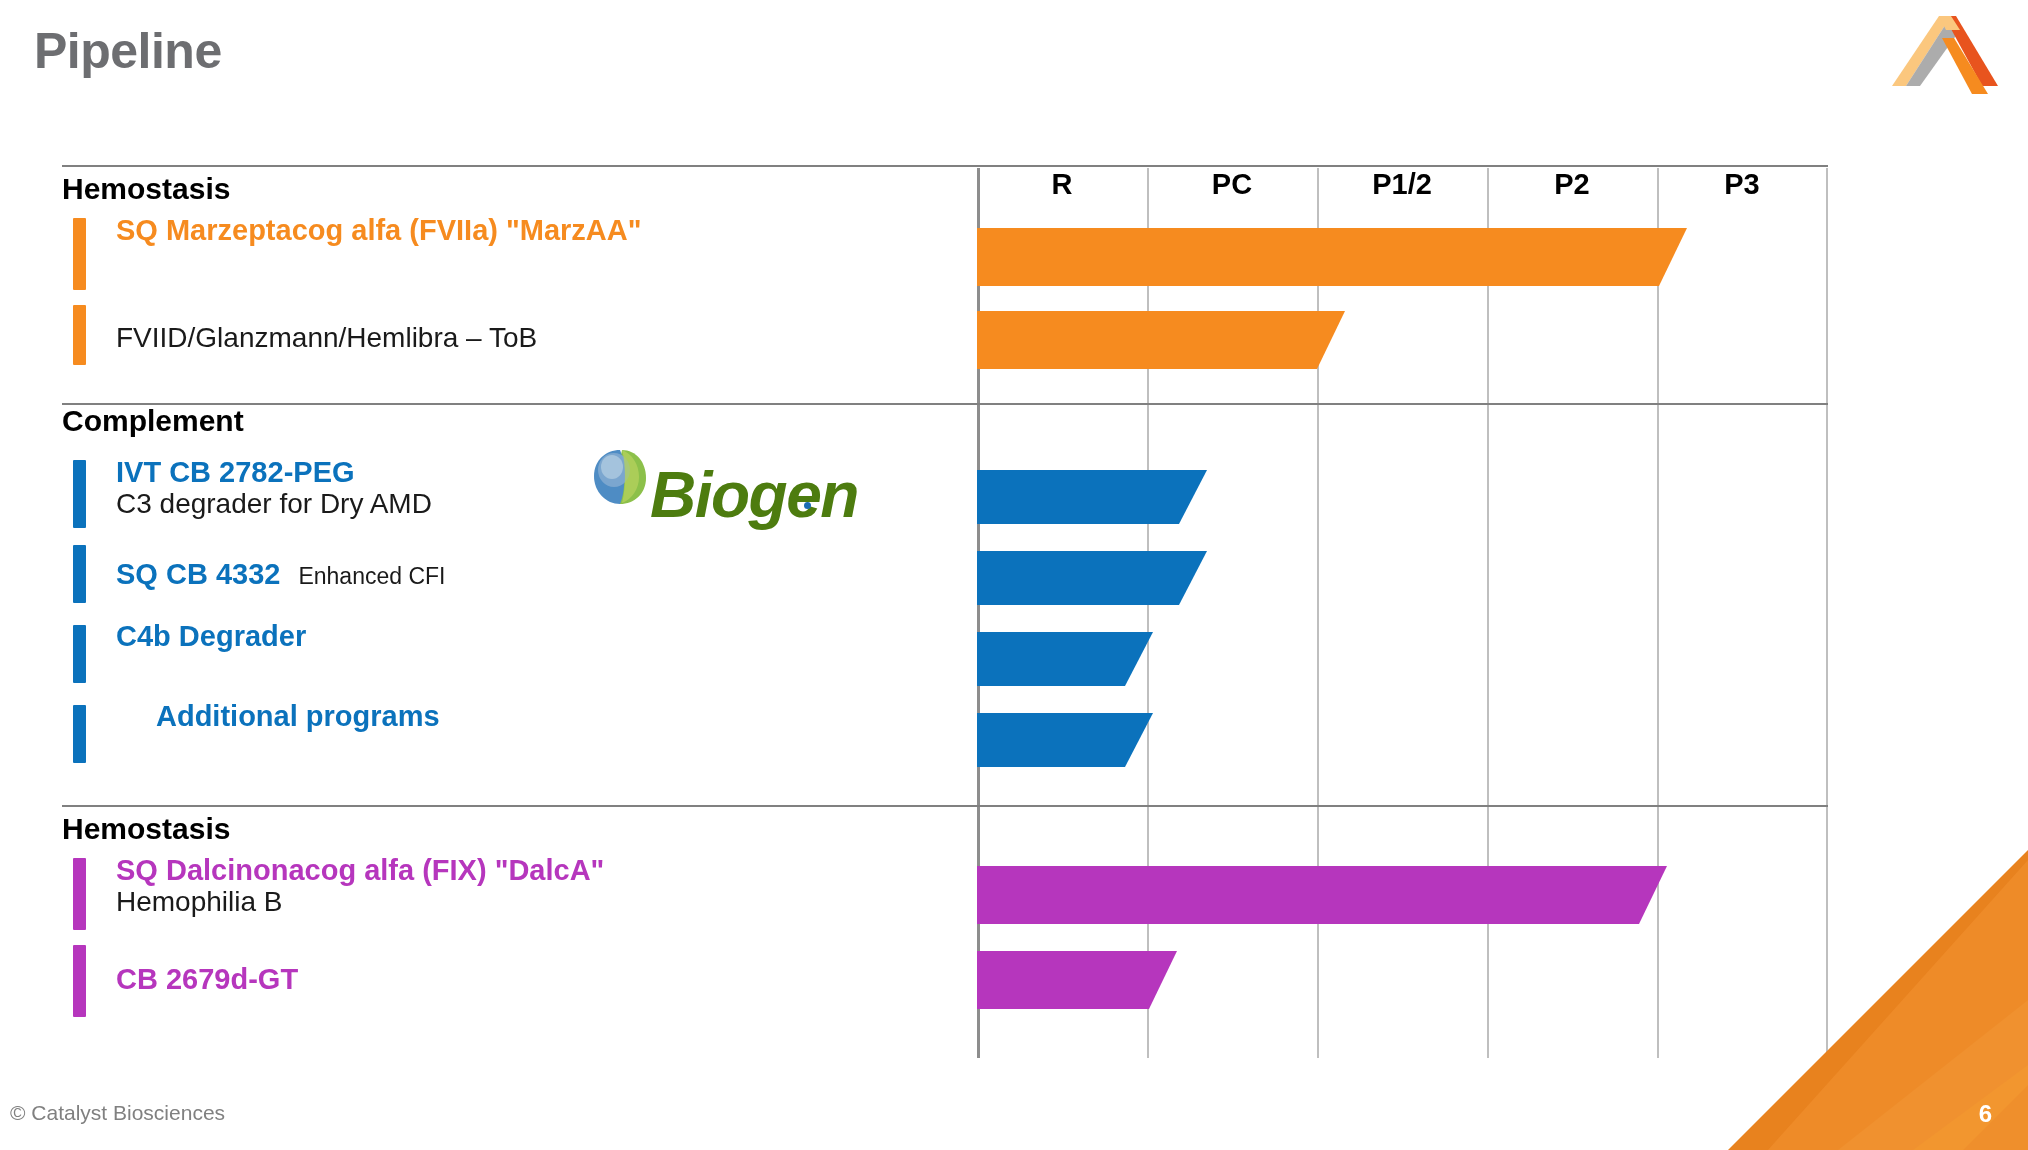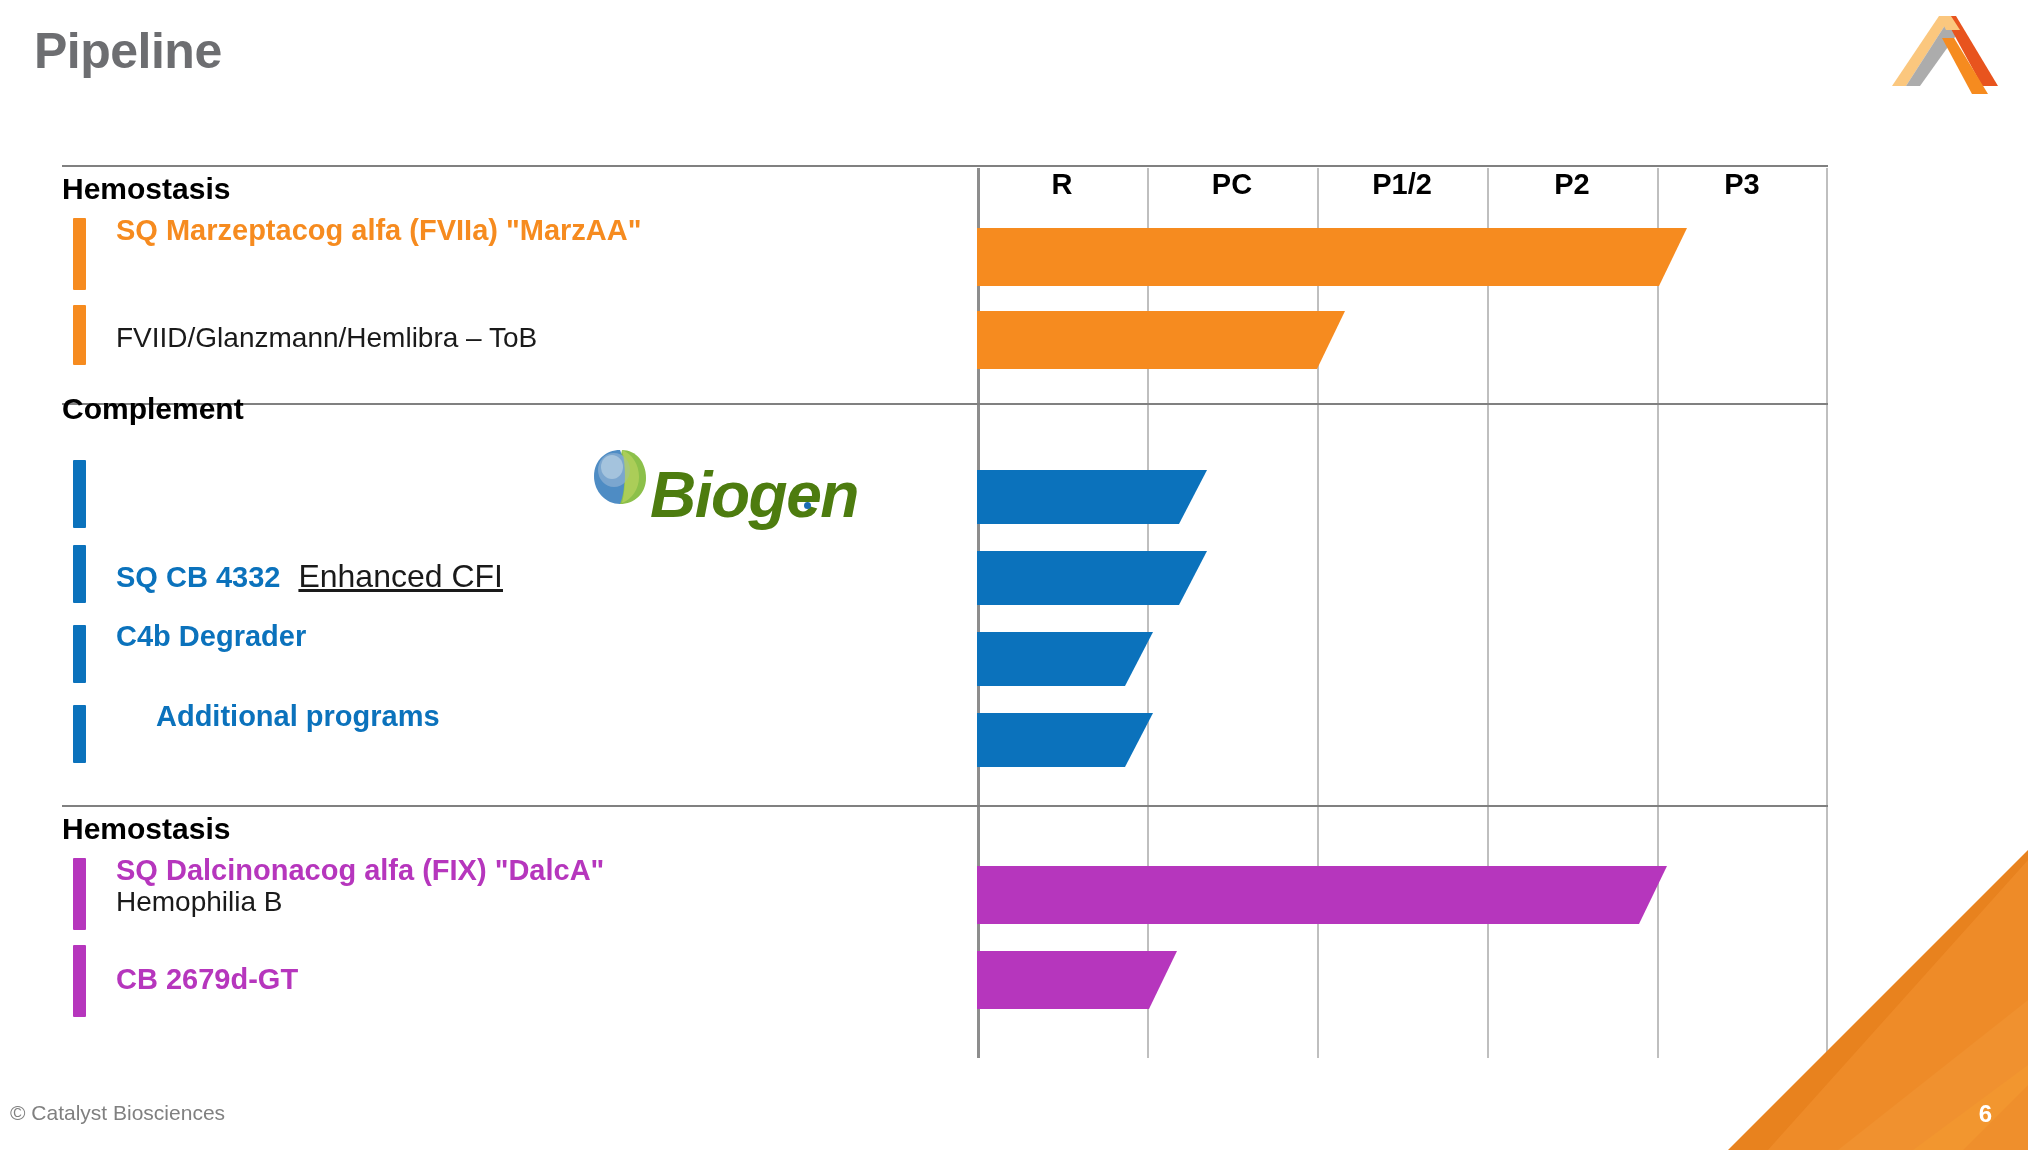--- a/index.html
+++ b/index.html
@@ -41,21 +41,21 @@
 
   
   .group-title{
     position:absolute;left:62px;
     font-size:30px;font-weight:bold;color:#000;
   }
   .tick{position:absolute;width:13px;border-radius:1px;}
   .prod{position:absolute;}
   .prod-name{font-size:29px;font-weight:bold;line-height:1.12;white-space:nowrap;}
   .prod-sub{font-size:28px;color:#1a1a1a;line-height:1.15;white-space:nowrap;}
-  .prod-inline{font-size:32px;font-weight:normal;color:#1a1a1a;text-decoration:underline;}
+  .prod-inline{font-size:23px;font-weight:normal;color:#1a1a1a;}
 
   
   .bar{position:absolute;}
   .bar svg{display:block;}
 
   
   .biogen{position:absolute;left:592px;top:448px;width:230px;height:78px;}
   .biogen .bwd{
     position:absolute;left:58px;top:10px;
     font-size:64px;font-weight:bold;color:#4d7c0f;
@@ -131,23 +131,27 @@
     <svg width="712" height="58" viewBox="0 0 712 58">
         <polygon points="0,0 710,0 682,58 0,58" fill="#F68B1F"></polygon>
       </svg>
   </div>
   <div class="bar" style="left:977px;top:311px;">
     <svg width="370" height="58" viewBox="0 0 370 58">
         <polygon points="0,0 368,0 340,58 0,58" fill="#F68B1F"></polygon>
       </svg>
   </div>
 
-  <div class="group-title" style="top:392px;">Complement</div>
+  <div class="group-title" style="top:404px;">Complement</div>
 
   <div class="tick" style="left:73px;top:460px;height:68px;background:#0B72BC;"></div>
+  <div class="prod" style="left:116px;top:456px;">
+    <div class="prod-name" style="color:#0B72BC;">IVT CB 2782-PEG</div>
+    <div class="prod-sub">C3 degrader for Dry AMD</div>
+  </div>
 
   <div class="biogen">
     <svg width="56" height="58" viewBox="0 0 56 58">
       <path d="M30 2 C44 2 54 14 54 30 C54 46 42 56 28 56 C26 40 26 18 30 2 Z" fill="#8cc04a"></path>
       <path d="M28 56 C14 56 2 44 2 28 C2 12 14 2 28 2 C34 16 34 42 28 56 Z" fill="#4e8cc4"></path>
       <ellipse cx="22" cy="22" rx="16" ry="17" fill="#7fa8cf" opacity="0.92"></ellipse>
       <ellipse cx="20" cy="19" rx="11" ry="12" fill="#a9c6de" opacity="0.9"></ellipse>
       <path d="M30 2 C40 6 47 16 47 29 C47 41 40 51 30 55 C34 40 34 16 30 2 Z" fill="#b6d15e" opacity="0.75"></path>
     </svg>
     <div class="bwd">Biogen</div>

